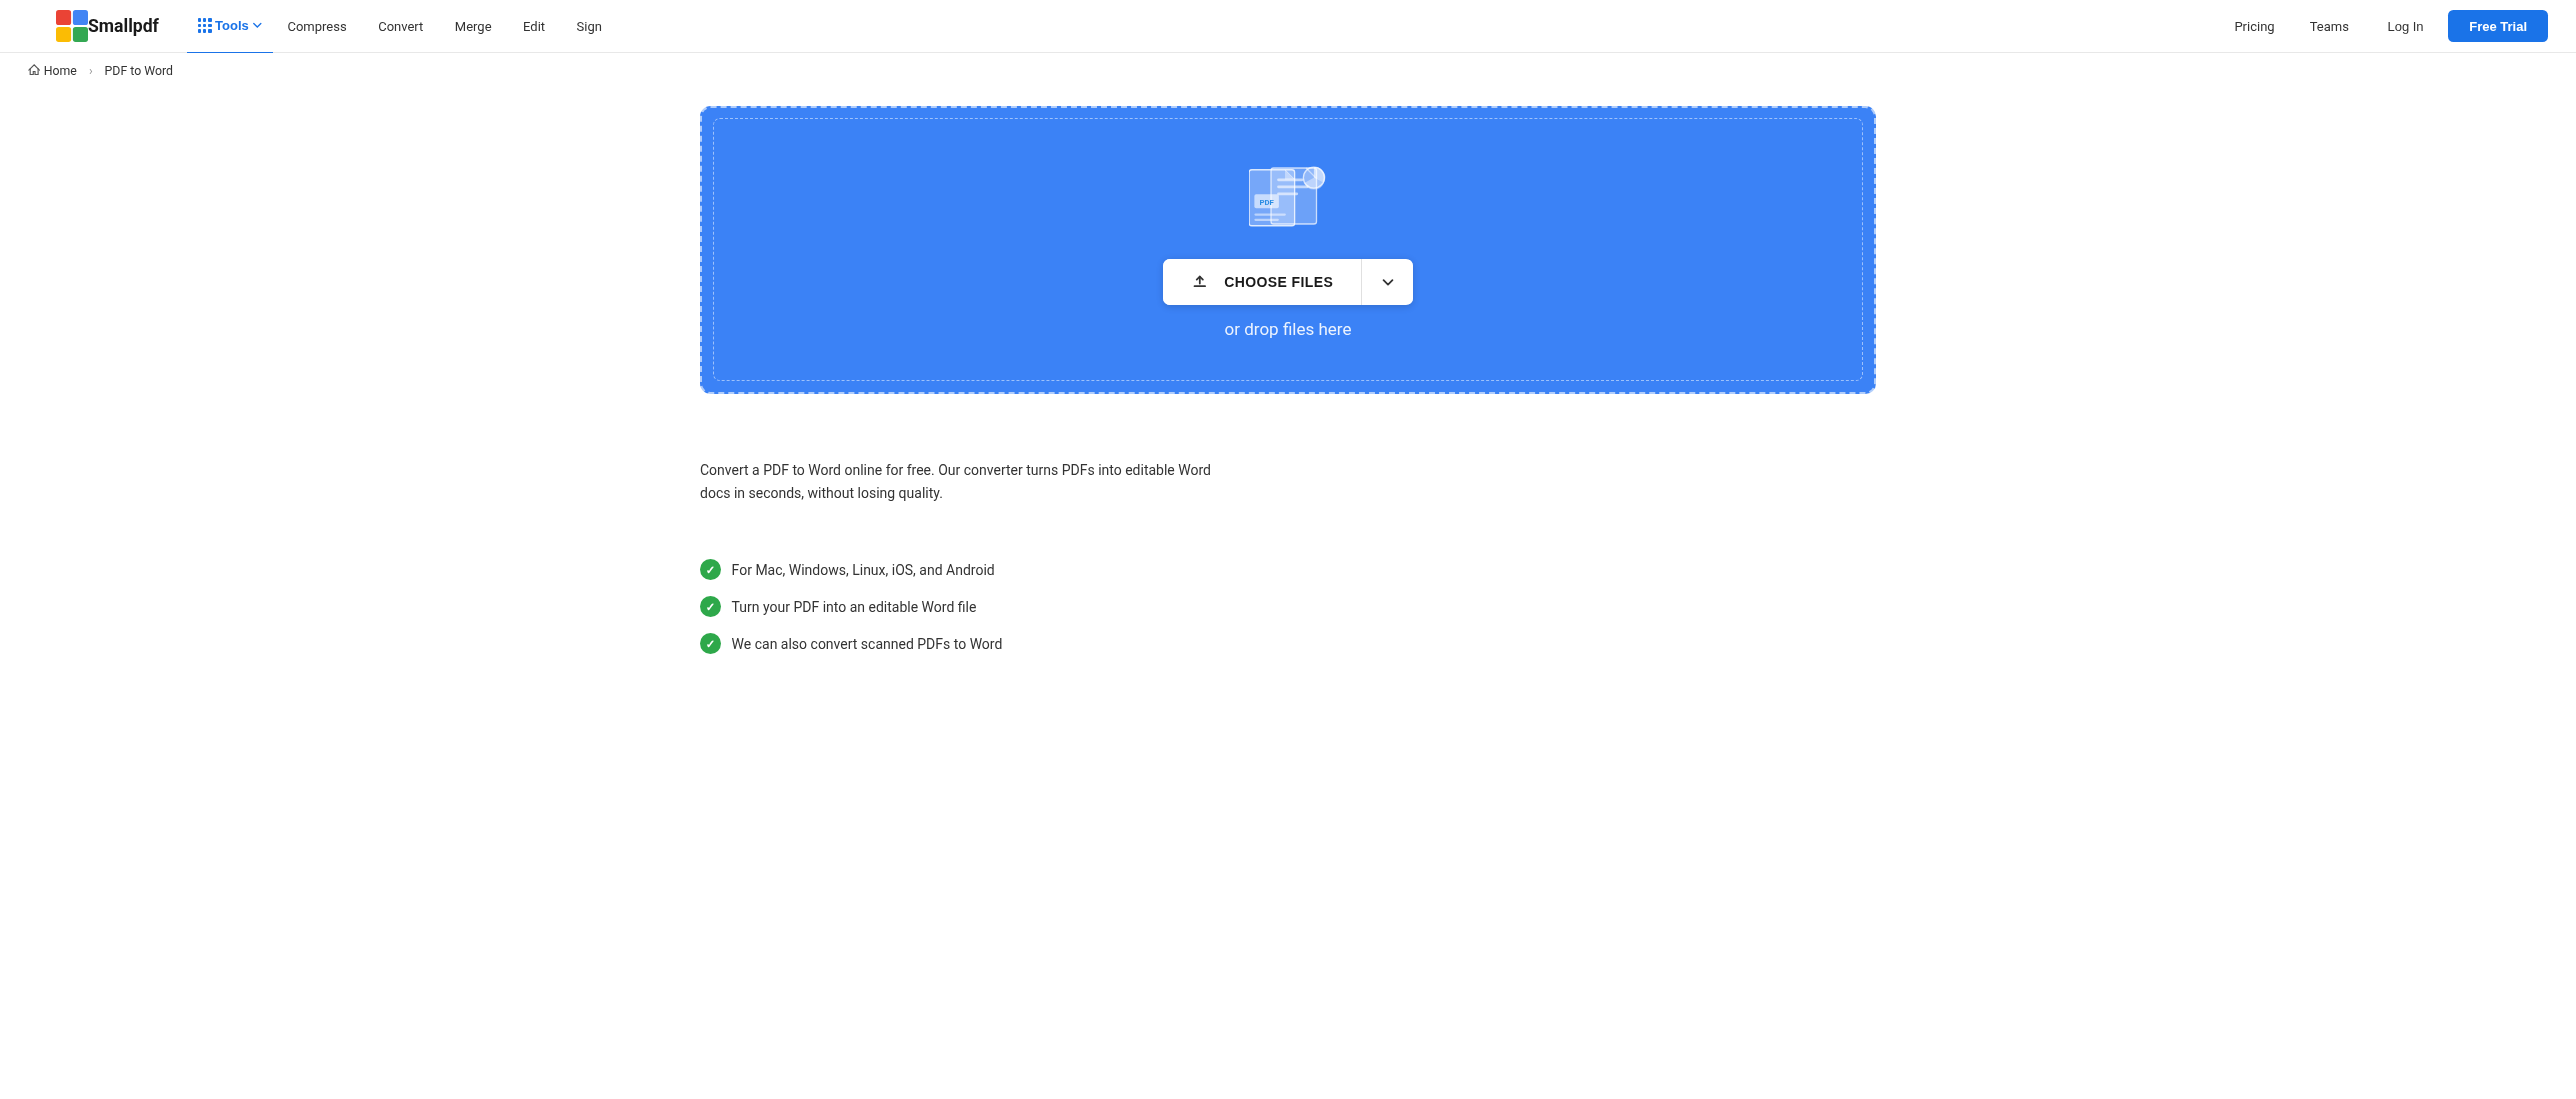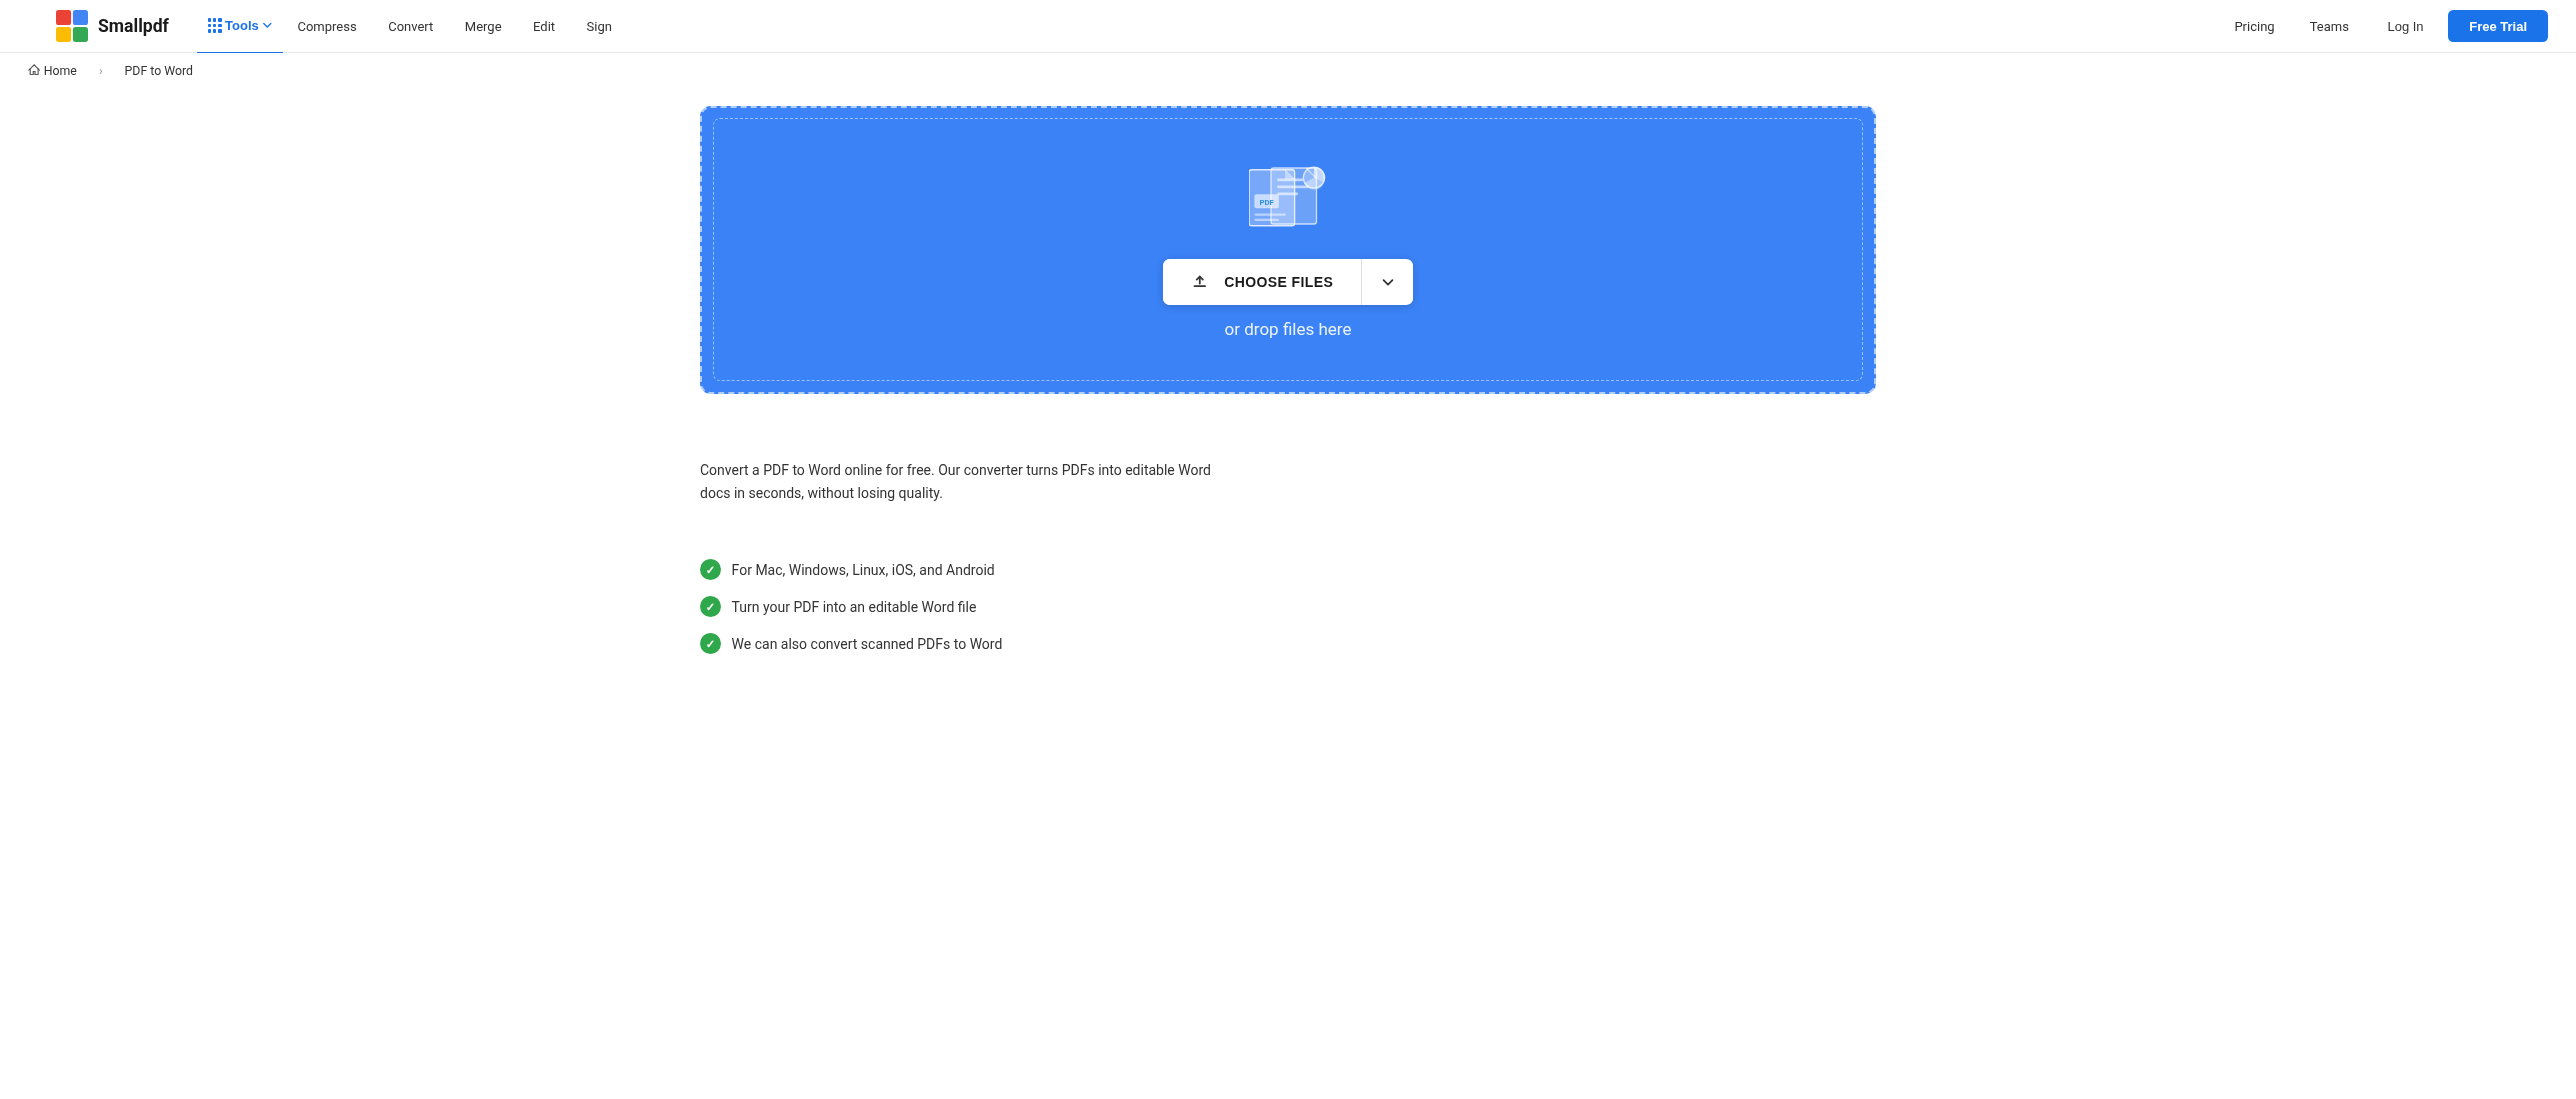--- a/index.html
+++ b/index.html
@@ -20,21 +20,21 @@
       align-items: center;
       padding: 0 28px;
       height: 53px;
       border-bottom: 0.9px solid #e8e8e8;
       background: #fff;
     }
 
     .logo-area {
       display: flex;
       align-items: center;
-      gap: 10px;
+      gap: 0;
       text-decoration: none;
       margin-right: 28px;
       padding-left: 28px;
     }
 
     .logo-icon {
       width: 32px;
       height: 32px;
     }
 
@@ -123,21 +123,21 @@
       border: none;
       border-radius: 5.3px;
       cursor: pointer;
       font-weight: 600;
     }
 
     
     .breadcrumb {
       display: flex;
       align-items: center;
-      gap: 22px;
+      gap: 12px;
       padding: 10.6px 28px;
       font-size: 12.3px;
       color: #666;
     }
 
     .breadcrumb a {
       color: #333;
       text-decoration: none;
       display: flex;
       align-items: center;

